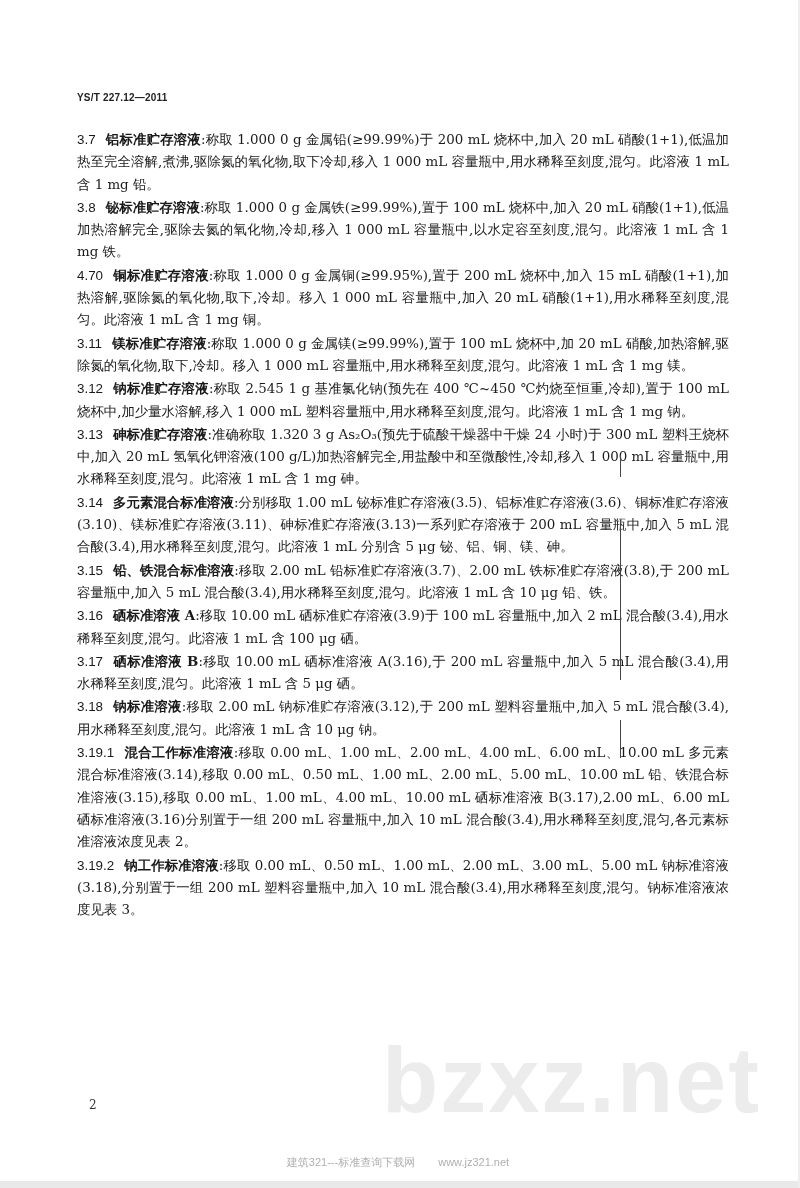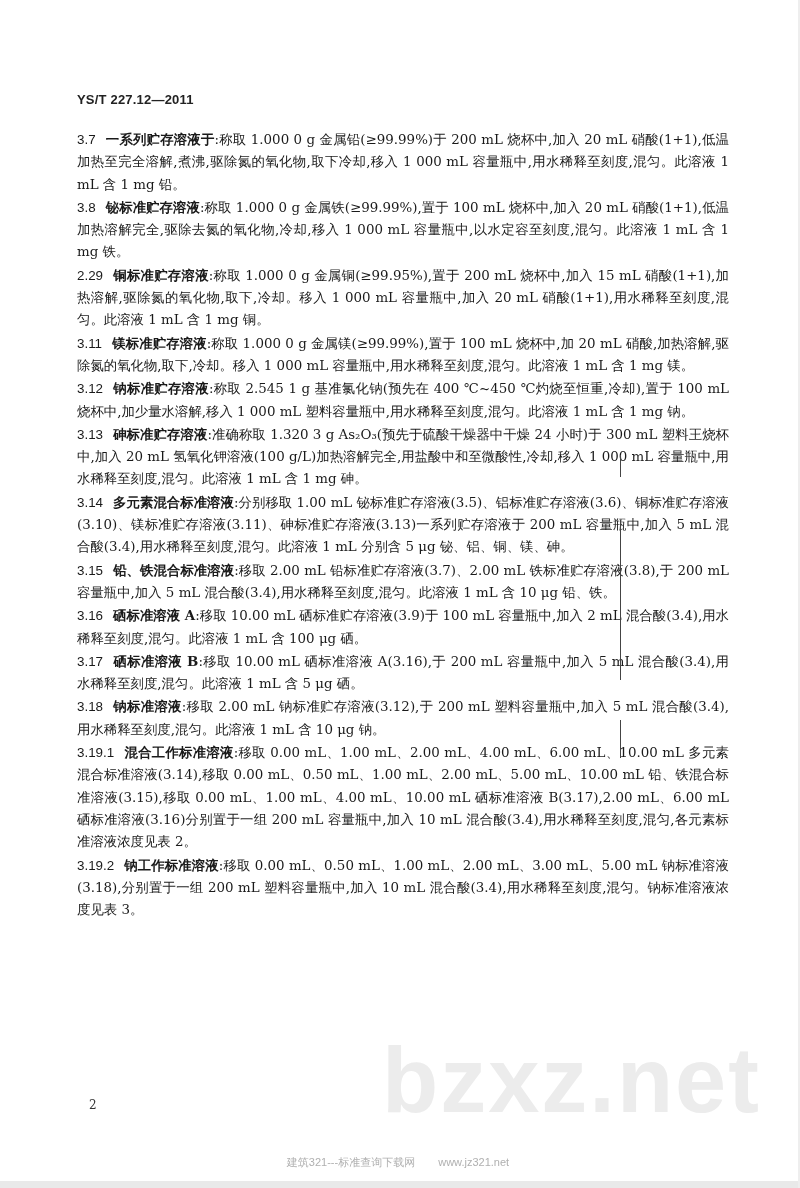--- a/index.html
+++ b/index.html
@@ -1,20 +1,20 @@
 <!DOCTYPE html>
 <html><head>
 <meta charset="utf-8">
 <style>
   html,body{margin:0;padding:0;}
   body{width:800px;height:1188px;background:#ffffff;position:relative;overflow:hidden;
        font-family:"DejaVu Serif","Liberation Serif",serif;color:#1a1a1a;}
   .page{position:absolute;left:0;top:0;width:800px;height:1188px;background:#fff;}
   .header{position:absolute;left:77px;top:92px;font-family:"Liberation Sans","DejaVu Sans",sans-serif;
-          font-size:13px;font-weight:bold;letter-spacing:0.2px;color:#222;}
+          font-size:10px;font-weight:bold;letter-spacing:0.2px;color:#222;}
   .body{position:absolute;left:77px;top:128px;width:652px;font-size:13.4px;line-height:22.3px;}
   .para{margin:0;text-align:justify;text-align-last:left;}
   .num{font-family:"Liberation Sans","DejaVu Sans",sans-serif;font-weight:normal;margin-right:10px;}
   .title{font-weight:bold;}
   .pageno{position:absolute;left:89px;top:1098px;font-size:12px;color:#333;}
   .watermark{position:absolute;left:382px;top:1028px;font-family:"Liberation Sans","DejaVu Sans",sans-serif;
              font-size:92px;font-weight:bold;color:#ececec;letter-spacing:2px;}
   .footer{position:absolute;left:0;width:796px;top:1155px;text-align:center;
           font-family:"Liberation Sans","DejaVu Sans",sans-serif;font-size:11px;color:#b0b0b0;}
   .footer span{margin:0 10px;}
@@ -22,23 +22,23 @@
   .vline{position:absolute;left:620px;width:1px;background:#444;}
   .rightedge{position:absolute;right:0;top:0;width:2px;height:1188px;background:#eeeeee;}
 </style>
 </head>
 <body>
 
 <div class="page">
   <div class="header">YS/T 227.12—2011</div>
 
   <div class="body">
-    <p class="para"><span class="num">3.7</span><span class="title">一系列贮存溶液于</span><span>:称取 1.000 0 g 金属铅(≥99.99%)于 200 mL 烧杯中,加入 20 mL 硝酸(1+1),低温加热至完全溶解,煮沸,驱除氮的氧化物,取下冷却,移入 1 000 mL 容量瓶中,用水稀释至刻度,混匀。此溶液 1 mL 含 1 mg 铅。</span></p>
+    <p class="para"><span class="num">3.7</span><span class="title">铝标准贮存溶液</span><span>:称取 1.000 0 g 金属铅(≥99.99%)于 200 mL 烧杯中,加入 20 mL 硝酸(1+1),低温加热至完全溶解,煮沸,驱除氮的氧化物,取下冷却,移入 1 000 mL 容量瓶中,用水稀释至刻度,混匀。此溶液 1 mL 含 1 mg 铅。</span></p>
     <p class="para"><span class="num">3.8</span><span class="title">铋标准贮存溶液</span><span>:称取 1.000 0 g 金属铁(≥99.99%),置于 100 mL 烧杯中,加入 20 mL 硝酸(1+1),低温加热溶解完全,驱除去氮的氧化物,冷却,移入 1 000 mL 容量瓶中,以水定容至刻度,混匀。此溶液 1 mL 含 1 mg 铁。</span></p>
-    <p class="para"><span class="num">2.29</span><span class="title">铜标准贮存溶液</span><span>:称取 1.000 0 g 金属铜(≥99.95%),置于 200 mL 烧杯中,加入 15 mL 硝酸(1+1),加热溶解,驱除氮的氧化物,取下,冷却。移入 1 000 mL 容量瓶中,加入 20 mL 硝酸(1+1),用水稀释至刻度,混匀。此溶液 1 mL 含 1 mg 铜。</span></p>
+    <p class="para"><span class="num">4.70</span><span class="title">铜标准贮存溶液</span><span>:称取 1.000 0 g 金属铜(≥99.95%),置于 200 mL 烧杯中,加入 15 mL 硝酸(1+1),加热溶解,驱除氮的氧化物,取下,冷却。移入 1 000 mL 容量瓶中,加入 20 mL 硝酸(1+1),用水稀释至刻度,混匀。此溶液 1 mL 含 1 mg 铜。</span></p>
     <p class="para"><span class="num">3.11</span><span class="title">镁标准贮存溶液</span><span>:称取 1.000 0 g 金属镁(≥99.99%),置于 100 mL 烧杯中,加 20 mL 硝酸,加热溶解,驱除氮的氧化物,取下,冷却。移入 1 000 mL 容量瓶中,用水稀释至刻度,混匀。此溶液 1 mL 含 1 mg 镁。</span></p>
     <p class="para"><span class="num">3.12</span><span class="title">钠标准贮存溶液</span><span>:称取 2.545 1 g 基准氯化钠(预先在 400 ℃~450 ℃灼烧至恒重,冷却),置于 100 mL 烧杯中,加少量水溶解,移入 1 000 mL 塑料容量瓶中,用水稀释至刻度,混匀。此溶液 1 mL 含 1 mg 钠。</span></p>
     <p class="para"><span class="num">3.13</span><span class="title">砷标准贮存溶液</span><span>:准确称取 1.320 3 g As₂O₃(预先于硫酸干燥器中干燥 24 小时)于 300 mL 塑料王烧杯中,加入 20 mL 氢氧化钾溶液(100 g/L)加热溶解完全,用盐酸中和至微酸性,冷却,移入 1 000 mL 容量瓶中,用水稀释至刻度,混匀。此溶液 1 mL 含 1 mg 砷。</span></p>
     <p class="para"><span class="num">3.14</span><span class="title">多元素混合标准溶液</span><span>:分别移取 1.00 mL 铋标准贮存溶液(3.5)、铝标准贮存溶液(3.6)、铜标准贮存溶液(3.10)、镁标准贮存溶液(3.11)、砷标准贮存溶液(3.13)一系列贮存溶液于 200 mL 容量瓶中,加入 5 mL 混合酸(3.4),用水稀释至刻度,混匀。此溶液 1 mL 分别含 5 μg 铋、铝、铜、镁、砷。</span></p>
     <p class="para"><span class="num">3.15</span><span class="title">铅、铁混合标准溶液</span><span>:移取 2.00 mL 铅标准贮存溶液(3.7)、2.00 mL 铁标准贮存溶液(3.8),于 200 mL 容量瓶中,加入 5 mL 混合酸(3.4),用水稀释至刻度,混匀。此溶液 1 mL 含 10 μg 铅、铁。</span></p>
     <p class="para"><span class="num">3.16</span><span class="title">硒标准溶液 A</span><span>:移取 10.00 mL 硒标准贮存溶液(3.9)于 100 mL 容量瓶中,加入 2 mL 混合酸(3.4),用水稀释至刻度,混匀。此溶液 1 mL 含 100 μg 硒。</span></p>
     <p class="para"><span class="num">3.17</span><span class="title">硒标准溶液 B</span><span>:移取 10.00 mL 硒标准溶液 A(3.16),于 200 mL 容量瓶中,加入 5 mL 混合酸(3.4),用水稀释至刻度,混匀。此溶液 1 mL 含 5 μg 硒。</span></p>
     <p class="para"><span class="num">3.18</span><span class="title">钠标准溶液</span><span>:移取 2.00 mL 钠标准贮存溶液(3.12),于 200 mL 塑料容量瓶中,加入 5 mL 混合酸(3.4),用水稀释至刻度,混匀。此溶液 1 mL 含 10 μg 钠。</span></p>
     <p class="para"><span class="num">3.19.1</span><span class="title">混合工作标准溶液</span><span>:移取 0.00 mL、1.00 mL、2.00 mL、4.00 mL、6.00 mL、10.00 mL 多元素混合标准溶液(3.14),移取 0.00 mL、0.50 mL、1.00 mL、2.00 mL、5.00 mL、10.00 mL 铅、铁混合标准溶液(3.15),移取 0.00 mL、1.00 mL、4.00 mL、10.00 mL 硒标准溶液 B(3.17),2.00 mL、6.00 mL 硒标准溶液(3.16)分别置于一组 200 mL 容量瓶中,加入 10 mL 混合酸(3.4),用水稀释至刻度,混匀,各元素标准溶液浓度见表 2。</span></p>
     <p class="para"><span class="num">3.19.2</span><span class="title">钠工作标准溶液</span><span>:移取 0.00 mL、0.50 mL、1.00 mL、2.00 mL、3.00 mL、5.00 mL 钠标准溶液(3.18),分别置于一组 200 mL 塑料容量瓶中,加入 10 mL 混合酸(3.4),用水稀释至刻度,混匀。钠标准溶液浓度见表 3。</span></p>

